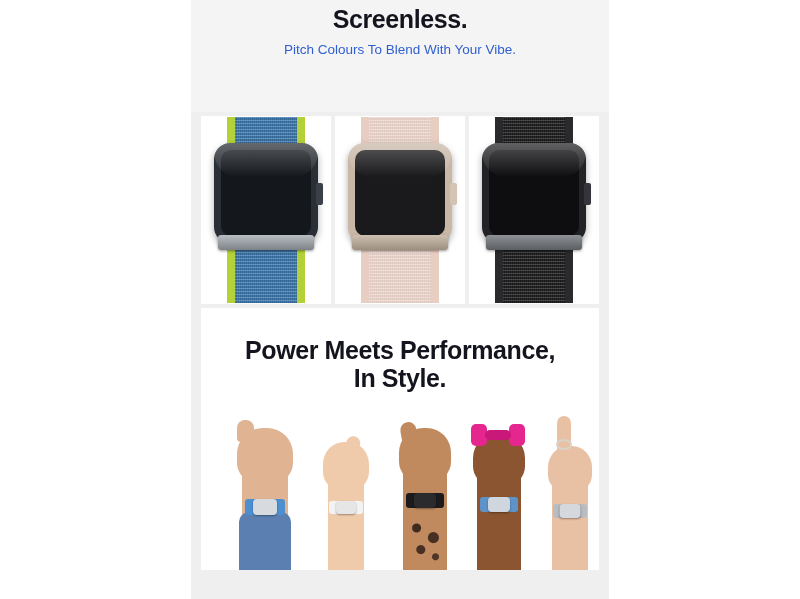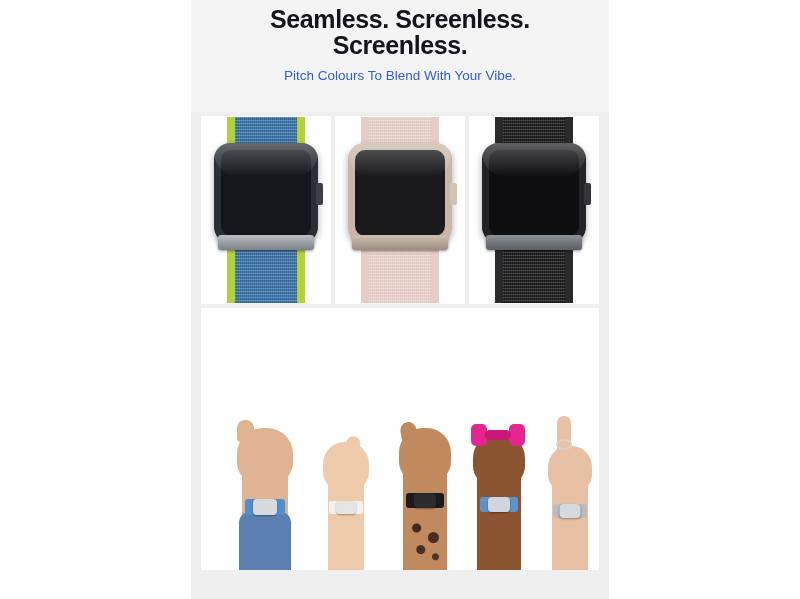--- a/index.html
+++ b/index.html
@@ -266,21 +266,20 @@
   }
 </style>
 </head>
 <body>
 
 <div class="page">
   <div class="canvas"></div>
 
   <div class="hero">
     <h1>
-      <span>Seamless. Screenless.</span>
       <span class="l2">Screenless.</span>
     </h1>
     <div class="sub">
       <span>Pitch Colours To Blend With Your Vibe.</span>
     </div>
   </div>
 
   <div class="cards">
 
     <div class="card">
@@ -333,20 +332,24 @@
           <div class="gloss"></div>
           <div class="crown" style="background:#34343a;"></div>
         </div>
         <div class="clasp" style="background:linear-gradient(to bottom,#8e9297,#5a5d62);"></div>
       </div>
     </div>
 
   </div>
 
   <div class="panel2">
+    <h2>
+      <span>Power Meets Performance,</span>
+      <span class="l2">In Style.</span>
+    </h2>
 
     <div class="hands">
 
       <div class="hand" style="left:26px; width:76px; height:152px;">
         <div class="forearm" style="bottom:0; width:46px; height:120px; background:#e0b392;"></div>
         <div class="sleeve" style="width:52px; height:58px; background:#5b7fb0;"></div>
         <div class="fist" style="bottom:86px; width:56px; height:56px; background:#e0b392;"></div>
         <div class="finger" style="left:10px; bottom:128px; width:17px; height:22px; background:#e0b392;"></div>
         <div class="band" style="bottom:55px; width:40px; height:16px; background:#4e8fd0;"></div>
         <div class="watchface" style="bottom:55px; width:24px; height:16px; background:#d7dbe0;"></div>

